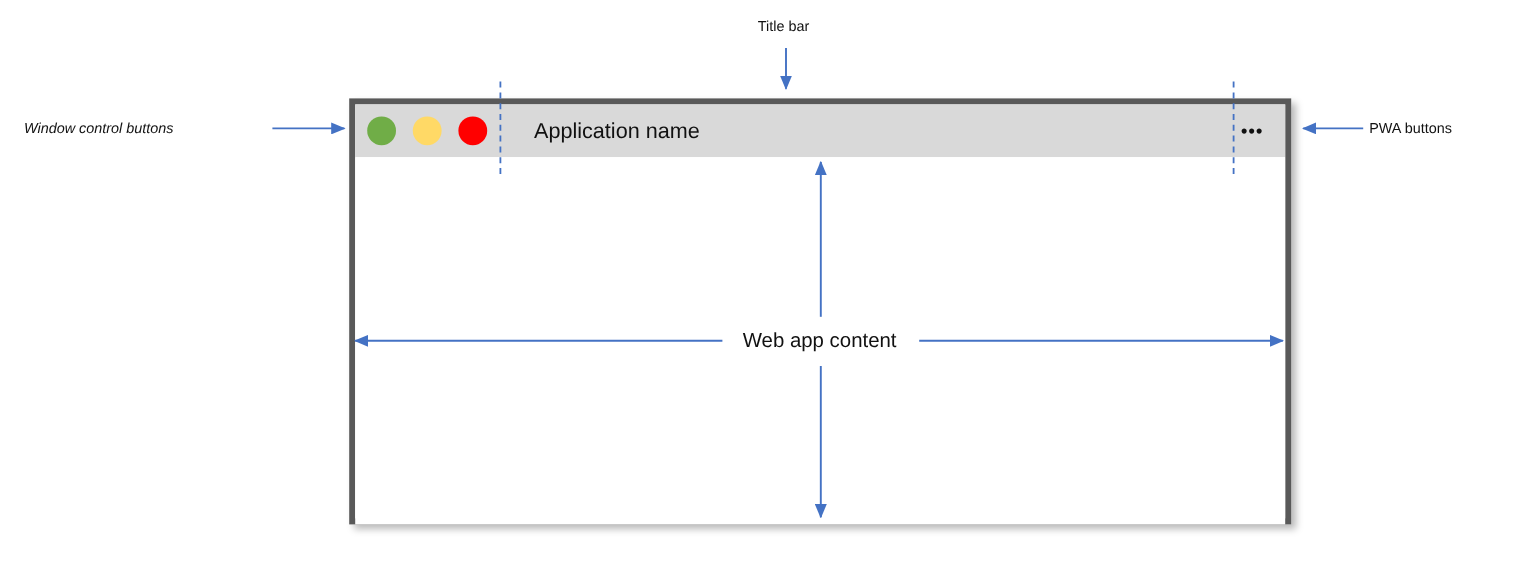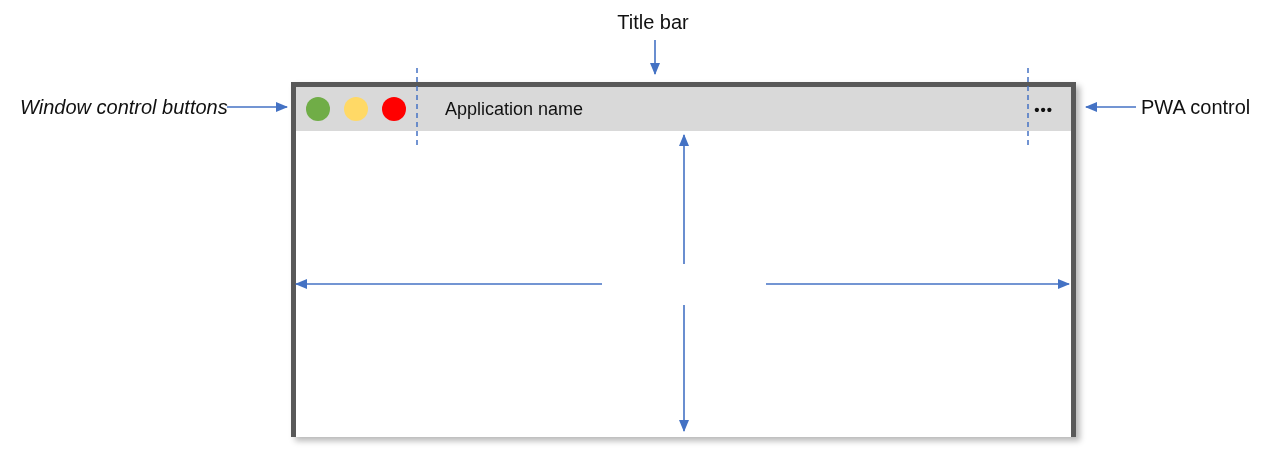--- a/index.html
+++ b/index.html
@@ -13,21 +13,21 @@
     width: 1265px;
     height: 469px;
     background: #ffffff;
     overflow: hidden;
     color: #000000;
   }
 
   
   .anno-label {
     position: absolute;
-    font-size: 20px;
+    font-size: 12px;
     line-height: 20px;
     color: #111111;
     white-space: nowrap;
   }
   .lbl-title-bar   { left: 653px; top: 12px; transform: translateX(-50%); }
   .lbl-wcb         { left: 20px;  top: 97px; font-style: italic; }
   .lbl-pwa         { left: 1141px; top: 97px; }
   .lbl-content     { left: 683px; top: 274px; transform: translateX(-50%); font-size: 17px; }
 
   
@@ -104,34 +104,35 @@
 </style>
 </head>
 <body>
 
 <div class="canvas">
 
   <div class="anno-label lbl-title-bar">Title bar</div>
 
   <div class="anno-label lbl-wcb">Window control buttons</div>
 
-  <div class="anno-label lbl-pwa">PWA control</div>
+  <div class="anno-label lbl-pwa">PWA buttons</div>
 
   <div class="app-window">
     <div class="title-bar">
       <span class="dot dot-green"></span>
       <span class="dot dot-yellow"></span>
       <span class="dot dot-red"></span>
       <span class="app-name">Application name</span>
       <span class="spacer"></span>
       <span class="pwa-menu">•••</span>
     </div>
     <div class="content-area"></div>
   </div>
 
+  <div class="anno-label lbl-content" style="z-index:6;">Web app content</div>
 
   <svg class="overlay" viewBox="0 0 1265 469" xmlns="http://www.w3.org/2000/svg">
     <defs>
       <marker id="arrowhead" markerUnits="userSpaceOnUse" markerWidth="12" markerHeight="10" refX="11" refY="5" orient="auto">
         <path d="M0,0 L12,5 L0,10 Z" fill="#4472c4"></path>
       </marker>
     </defs>
 
     <line class="dashed-line" x1="417" y1="68" x2="417" y2="147"></line>
     <line class="dashed-line" x1="1028" y1="68" x2="1028" y2="147"></line>

